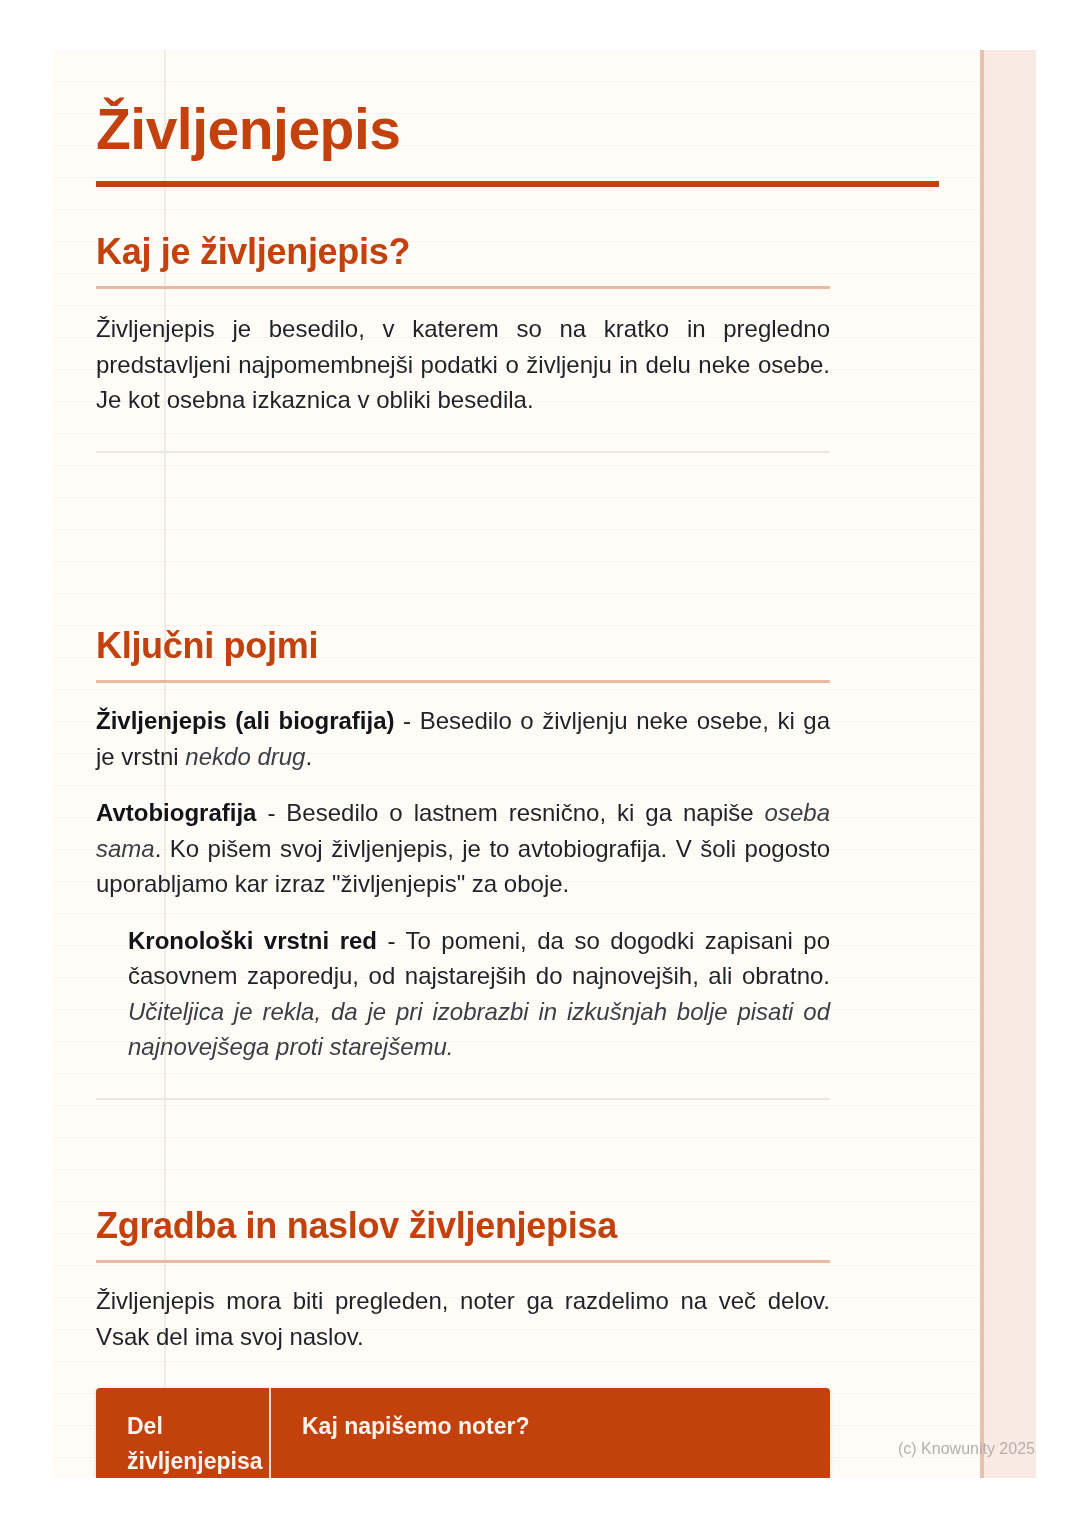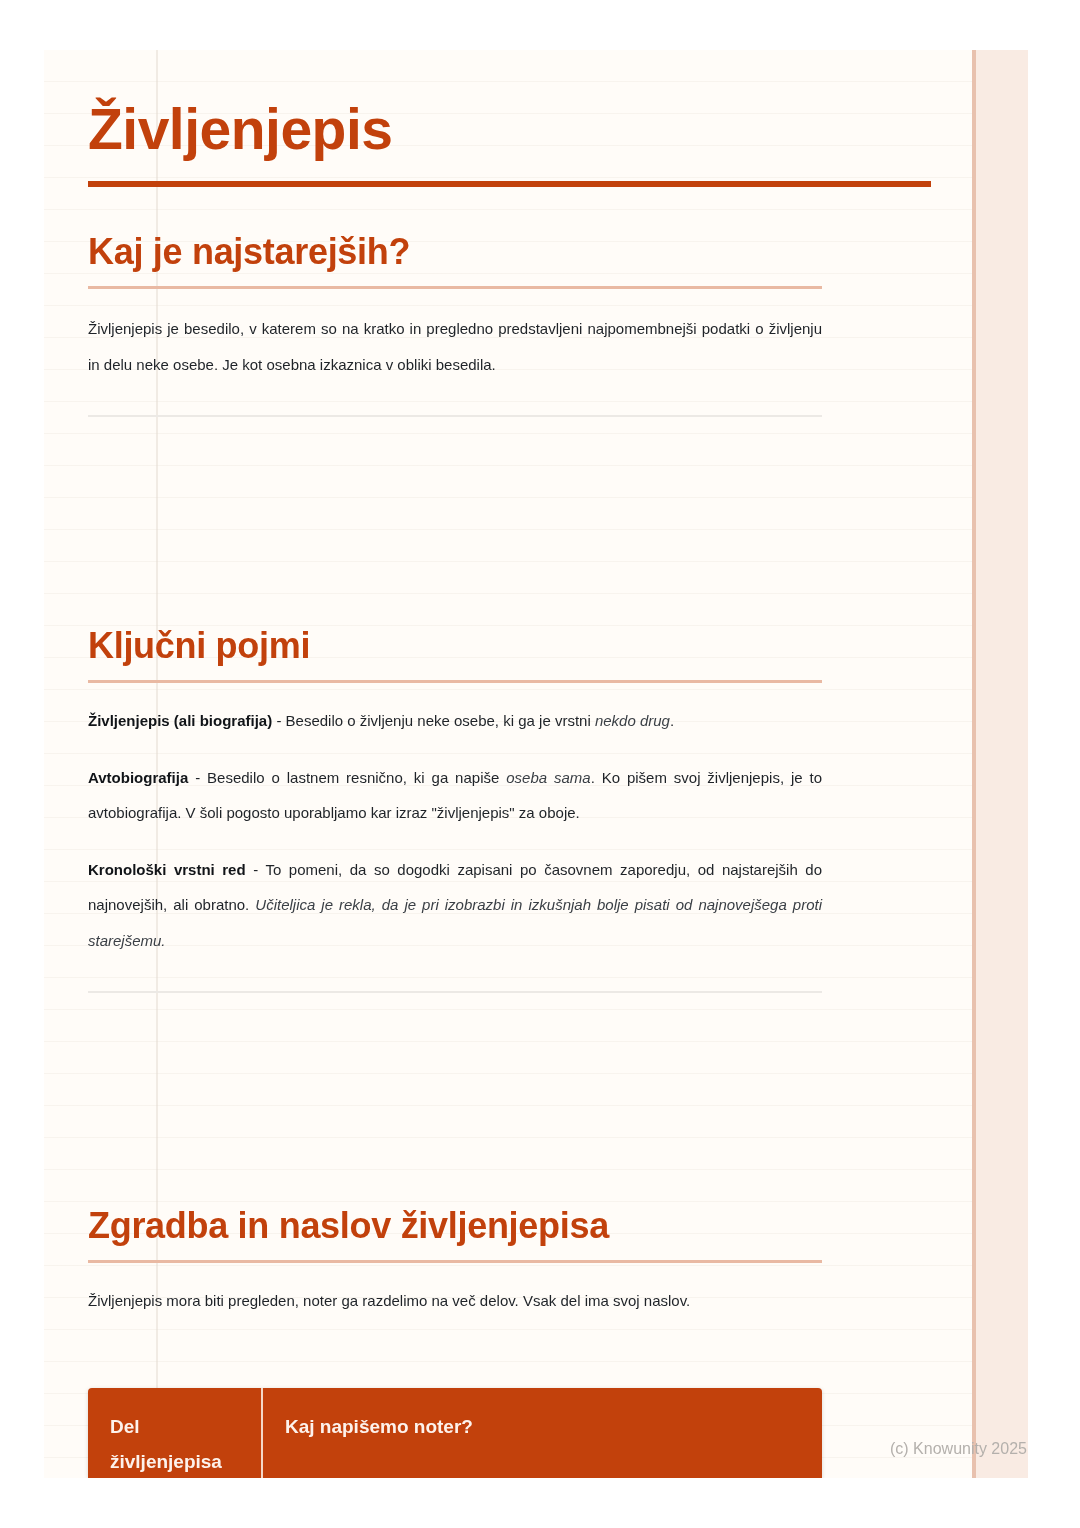--- a/index.html
+++ b/index.html
@@ -1,75 +1,75 @@
 <!DOCTYPE html>
 <html><head>
   <meta charset="utf-8">
   <style>
     html, body { margin: 0; padding: 0; background: #ffffff; }
     body { width: 1080px; height: 1528px; position: relative; overflow: hidden;
            font-family: "Liberation Sans", "DejaVu Sans", sans-serif; color: #1f2328; }
     .page {
-      position: absolute; left: 44px; top: 50px; width: 984px; height: 1428px;
+      position: absolute; left: 52px; top: 50px; width: 984px; height: 1428px;
       background-color: #fffcf8;
       background-image: repeating-linear-gradient(to bottom, transparent 0px, transparent 31px, rgba(235,228,220,0.35) 31px, rgba(235,228,220,0.35) 32px);
       overflow: hidden;
     }
     .margin-line { position: absolute; left: 112px; top: 0; width: 2px; height: 100%; background: rgba(225,215,205,0.45); }
     .side-strip { position: absolute; left: 928px; top: 0; width: 56px; height: 100%; background: #f9ebe3; }
     .side-line { position: absolute; left: 928px; top: 0; width: 4px; height: 100%; background: #e8c1ae; }
     .title {
       position: absolute; left: 44px; top: 44px; margin: 0;
       font-size: 57px; font-weight: 700; color: #c2410c; letter-spacing: -0.5px; line-height: 70px;
     }
     .title-rule { position: absolute; left: 44px; top: 131px; width: 843px; height: 6px; background: #c2410c; }
     .h2 { margin: 0; font-size: 36px; font-weight: 700; color: #c2410c; line-height: 44px; letter-spacing: -0.3px; }
     .h2-rule { height: 3px; background: #e9b9a3; margin-top: 12px; }
-    .p { margin: 0; font-size: 15px; line-height: 35.5px; text-align: justify; color: #1f2328; }
+    .p { margin: 0; font-size: 24px; line-height: 35.5px; text-align: justify; color: #1f2328; }
     .p b { font-weight: 700; color: #111418; }
     .p i { color: #3a3f45; }
     .divider { height: 2px; background: #ece9e5; }
     .block { position: absolute; left: 44px; width: 734px; }
     .table-head {
       position: absolute; left: 44px; top: 1338px; width: 734px; height: 90px;
       background: #c2410c; border-radius: 4px 4px 0 0;
       box-shadow: 0 1px 4px rgba(0,0,0,0.15); display: flex; overflow: hidden;
     }
-    .th { color: #fdf2ec; font-size: 19px; font-weight: 700; line-height: 35px; padding: 21px 22px 0 22px; box-sizing: border-box; }
+    .th { color: #fdf2ec; font-size: 23px; font-weight: 700; line-height: 35px; padding: 21px 22px 0 31px; box-sizing: border-box; }
     .th-1 { width: 175px; border-right: 2px solid #f5d8c8; }
     .th-2 { flex: 1; }
     .footer { position: absolute; left: 846px; top: 1390px; font-size: 16px; color: #b4b0ac; }
   </style>
 </head>
 <body>
 
 <div class="page">
   <div class="margin-line"></div>
   <div class="side-strip"></div>
   <div class="side-line"></div>
 
   <h1 class="title">Življenjepis</h1>
   <div class="title-rule"></div>
 
   <div class="block" style="top:180px;">
-    <h2 class="h2">Kaj je najstarejših?</h2>
+    <h2 class="h2">Kaj je življenjepis?</h2>
     <div class="h2-rule"></div>
     <p class="p" style="margin-top:22px;">Življenjepis je besedilo, v katerem so na kratko in pregledno predstavljeni najpomembnejši podatki o življenju in delu neke osebe. Je kot osebna izkaznica v obliki besedila.</p>
     <div class="divider" style="margin-top:33px;"></div>
   </div>
 
   <div class="block" style="top:574px;">
     <h2 class="h2">Ključni pojmi</h2>
     <div class="h2-rule"></div>
 
     <p class="p" style="margin-top:20px;"><b>Življenjepis (ali biografija)</b><span> - </span><span>Besedilo o življenju neke osebe, ki ga je vrstni </span><i>nekdo drug</i><span>.</span></p>
 
     <p class="p" style="margin-top:21px;"><b>Avtobiografija</b><span> - </span><span>Besedilo o lastnem resnično, ki ga napiše </span><i>oseba sama</i><span>. Ko pišem svoj življenjepis, je to avtobiografija. V šoli pogosto uporabljamo kar izraz "življenjepis" za oboje.</span></p>
 
-    <p class="p" style="margin-top:21px;"><b>Kronološki vrstni red</b><span> - </span><span>To pomeni, da so dogodki zapisani po časovnem zaporedju, od najstarejših do najnovejših, ali obratno. </span><i>Učiteljica je rekla, da je pri izobrazbi in izkušnjah bolje pisati od najnovejšega proti starejšemu.</i><span></span></p>
+    <p class="p" style="margin-top:21px;margin-left:32px;"><b>Kronološki vrstni red</b><span> - </span><span>To pomeni, da so dogodki zapisani po časovnem zaporedju, od najstarejših do najnovejših, ali obratno. </span><i>Učiteljica je rekla, da je pri izobrazbi in izkušnjah bolje pisati od najnovejšega proti starejšemu.</i><span></span></p>
 
 
     <div class="divider" style="margin-top:33px;"></div>
   </div>
 
   <div class="block" style="top:1154px;">
     <h2 class="h2">Zgradba in naslov življenjepisa</h2>
     <div class="h2-rule"></div>
     <p class="p" style="margin-top:20px;">Življenjepis mora biti pregleden, noter ga razdelimo na več delov. Vsak del ima svoj naslov.</p>
   </div>

